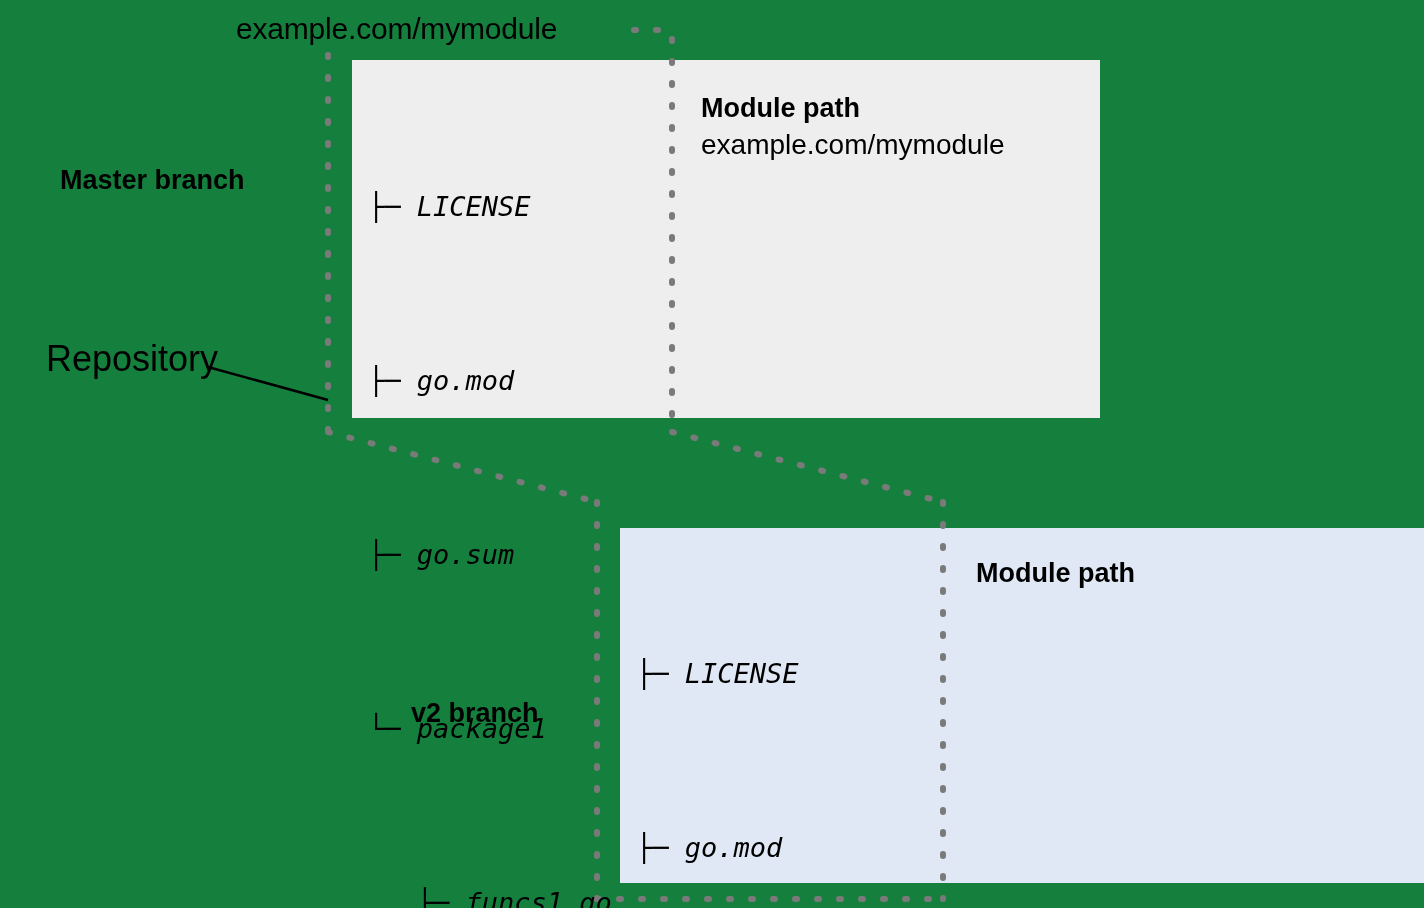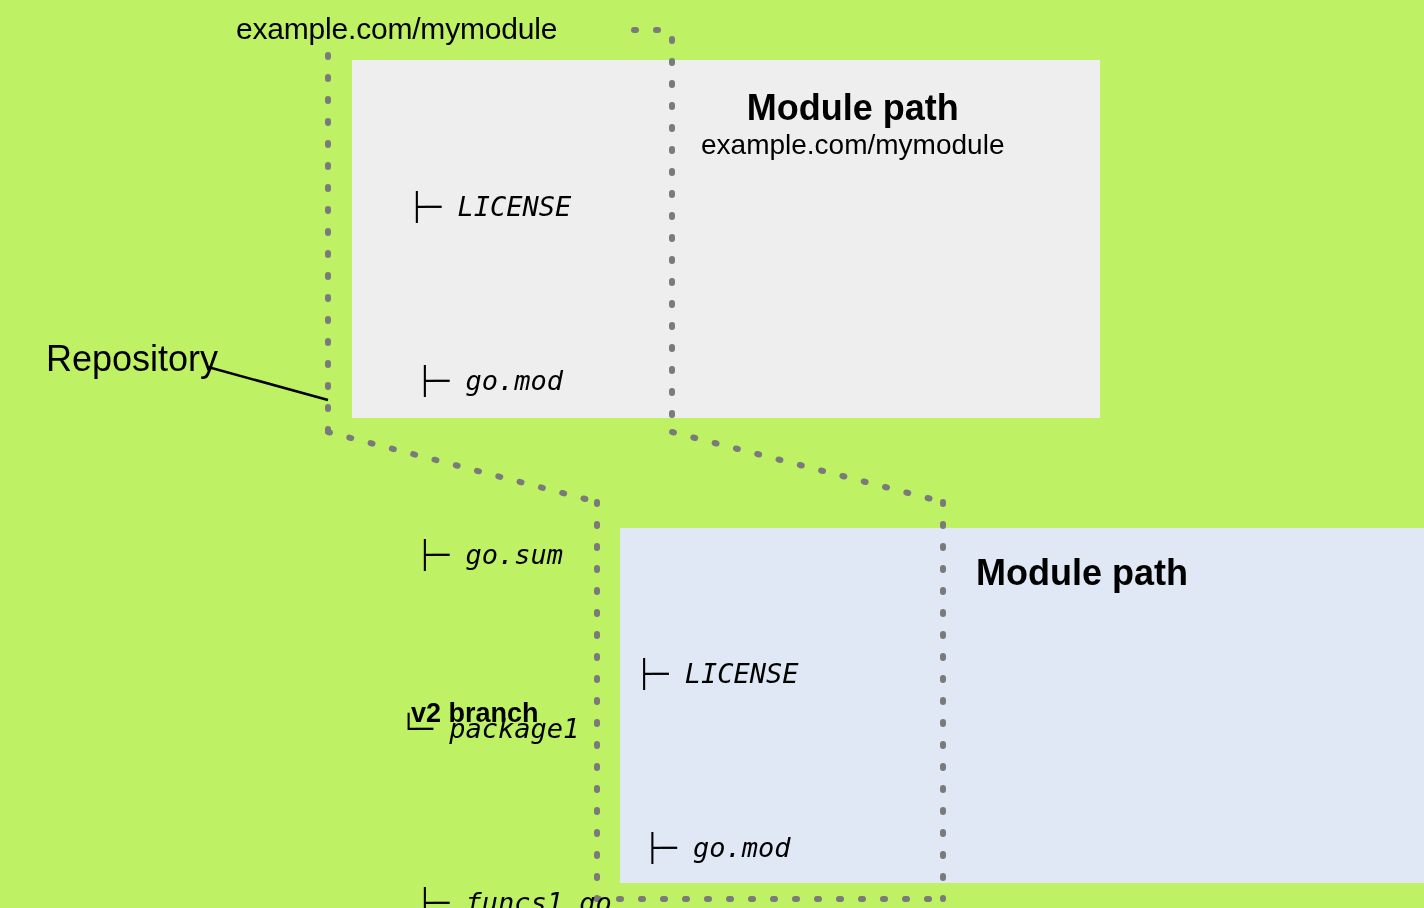--- a/index.html
+++ b/index.html
@@ -9,22 +9,21 @@
   }
   body {
     font-family: "Liberation Sans", sans-serif;
     color: #000000;
   }
   #canvas {
     position: relative;
     width: 1424px;
     height: 908px;
     overflow: hidden;
-    background: #bef264;
-    text-align: center;
+    background: #15803d;
   }
 
   
   .panel {
     position: absolute;
   }
   #master-panel {
     left: 352px;
     top: 60px;
     width: 748px;
@@ -90,21 +89,21 @@
 
   
   .module-callout {
     position: absolute;
     white-space: nowrap;
   }
   #master-callout { left: 701px;  top: 90px; }
   #v2-callout     { left: 976px;  top: 555px; }
   .callout-title {
     display: block;
-    font-size: 36px;
+    font-size: 27px;
     font-weight: bold;
     line-height: 36px;
   }
   .callout-path {
     display: block;
     font-size: 28px;
     line-height: 38px;
   }
 </style>
 </head>
@@ -132,20 +131,21 @@
 
     <path d="M 597 899 L 943 899" fill="none" stroke="#7a7a7a" stroke-width="6" stroke-linecap="round" stroke-dasharray="2 20"></path>
 
     <path d="M 208 367 L 328 400" fill="none" stroke="#000000" stroke-width="2.5"></path>
   </svg>
 
   <div class="repo-url">example.com/mymodule</div>
 
   <div class="repository-label">Repository</div>
 
+  <div class="branch-label" id="master-branch-label">Master branch</div>
 
   <div class="tree" id="master-tree">
     <span class="tree-row">├─ LICENSE</span>
     <span class="tree-row">├─ go.mod</span>
     <span class="tree-row">├─ go.sum</span>
     <span class="tree-row">└─ package1</span>
     <span class="tree-row">   ├─ funcs1.go</span>
     
   </div>
 

